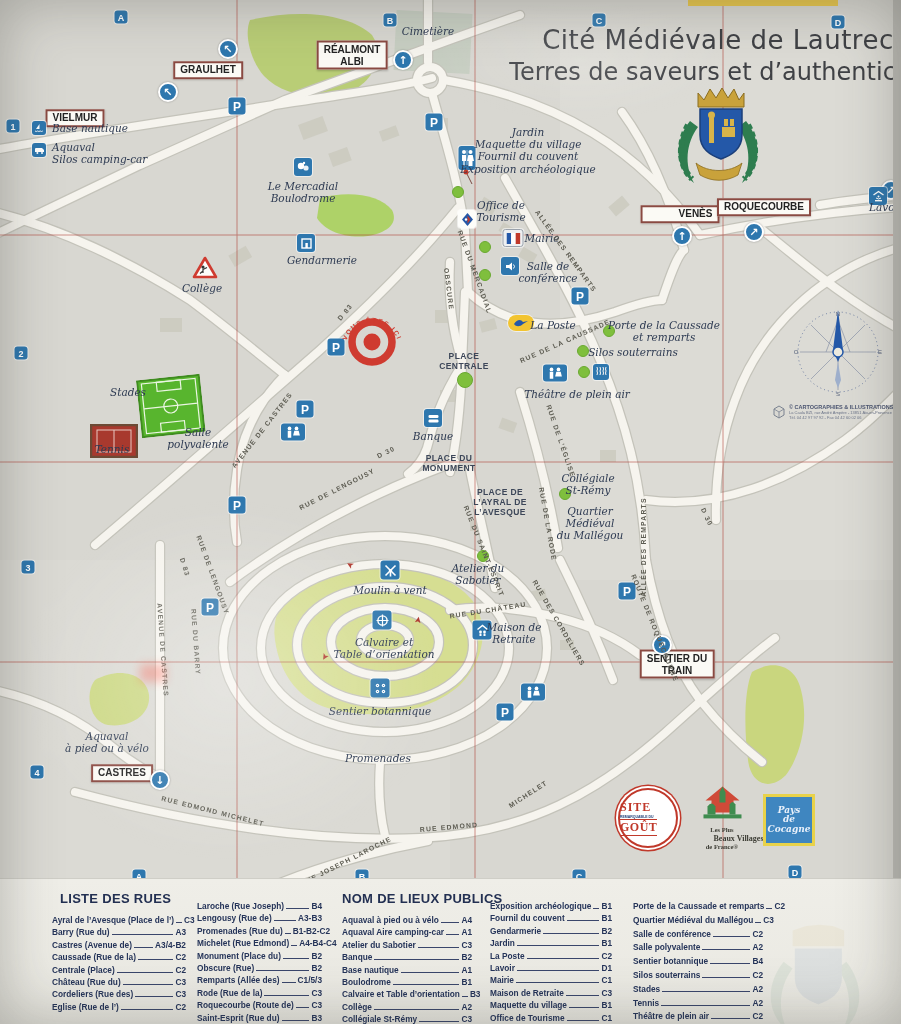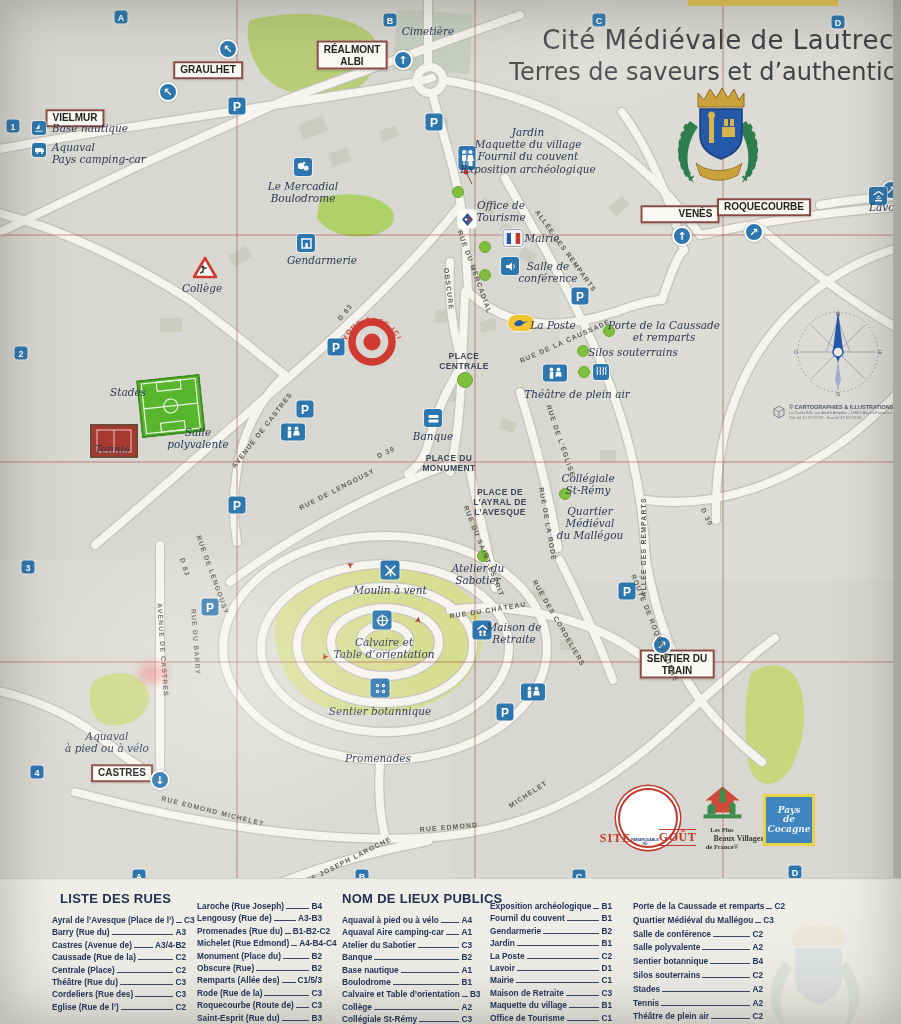--- a/index.html
+++ b/index.html
@@ -44,22 +44,22 @@
     letter-spacing:.3px;white-space:nowrap;}
   .lcol{position:absolute;display:flex;flex-direction:column;}
   .lrow{display:flex;align-items:baseline;height:12.4px;
     font:700 8.3px "Liberation Sans",sans-serif;color:#253459;}
   .nm{white-space:nowrap;}
   .ld{flex:1;border-bottom:1px solid #3a466b;margin:0 2px 2px 2px;min-width:6px;}
   .rf{white-space:nowrap;}
   
   .logo{position:absolute;transform:translate(-50%,-50%);text-align:center;}
   #gout{width:56px;height:56px;border-radius:50%;background:#fff;border:2px solid #c0392b;
-    box-shadow:0 0 0 2px #fff,0 0 0 3.5px #c0392b;display:flex;flex-direction:row;
-    align-items:flex-end;justify-content:center;}
+    box-shadow:0 0 0 2px #fff,0 0 0 3.5px #c0392b;display:flex;flex-direction:column;
+    align-items:flex-start;justify-content:center;}
   #gout .g1{font:700 12px "Liberation Serif",serif;color:#c0392b;letter-spacing:1px;}
   #gout .g2{font:700 3.5px "Liberation Sans",sans-serif;color:#23427a;}
   #gout .g3{font:700 12px "Liberation Serif",serif;color:#c0392b;letter-spacing:.5px;
     border-top:1px solid #c0392b;border-bottom:1px solid #c0392b;}
   #cocagne{width:46px;height:46px;background:#3f86c0;border:3px solid #e8d24a;
     display:flex;flex-direction:column;align-items:center;justify-content:center;
     font:italic 700 9px "DejaVu Serif",serif;color:#e8f0fa;line-height:1.05;}
   .bv-txt{font:700 6.5px "Liberation Serif",serif;color:#3c3c34;line-height:1.2;}
   #ail{width:70px;height:86px;background:#fdfdfb;box-shadow:0 0 3px rgba(0,0,0,.15);
     display:flex;flex-direction:column;align-items:center;padding-top:2px;}
@@ -467,21 +467,21 @@
       <circle cx="4" cy="4" r="2.5" fill="#c0392b"></circle>
     </svg>
 
   <div class="redarr" style="left:350px;top:565px;--r:-150deg;">➤</div>
   <div class="redarr" style="left:418px;top:620px;--r:-80deg;">➤</div>
   <div class="redarr" style="left:325px;top:657px;--r:120deg;">➤</div>
 
   <div class="mlabel" style="left:428px;top:31px;">Cimetière</div>
   <div class="mlabel la" style="left:52px;top:128px;">Base nautique</div>
   <div class="mlabel la" style="left:52px;top:153px;">Aquaval
-Pays camping-car</div>
+Silos camping-car</div>
   <div class="mlabel" style="left:303px;top:192px;">Le Mercadial
 Boulodrome</div>
   <div class="mlabel" style="left:322px;top:260px;">Gendarmerie</div>
   <div class="mlabel" style="left:202px;top:288px;">Collège</div>
   <div class="mlabel" style="left:528px;top:150px;">Jardin
 Maquette du village
 Fournil du couvent
 Exposition archéologique</div>
   <div class="mlabel" style="left:501px;top:211px;">Office de
 Tourisme</div>
@@ -607,21 +607,21 @@
           <span class="nm">Caussade (Rue de la)</span>
           <span class="ld"></span>
           <span class="rf">C2</span>
         </div>
         <div class="lrow">
           <span class="nm">Centrale (Place)</span>
           <span class="ld"></span>
           <span class="rf">C2</span>
         </div>
         <div class="lrow">
-          <span class="nm">Théâtre (Rue du)</span>
+          <span class="nm">Château (Rue du)</span>
           <span class="ld"></span>
           <span class="rf">C3</span>
         </div>
         <div class="lrow">
           <span class="nm">Cordeliers (Rue des)</span>
           <span class="ld"></span>
           <span class="rf">C3</span>
         </div>
         <div class="lrow">
           <span class="nm">Eglise (Rue de l’)</span>

